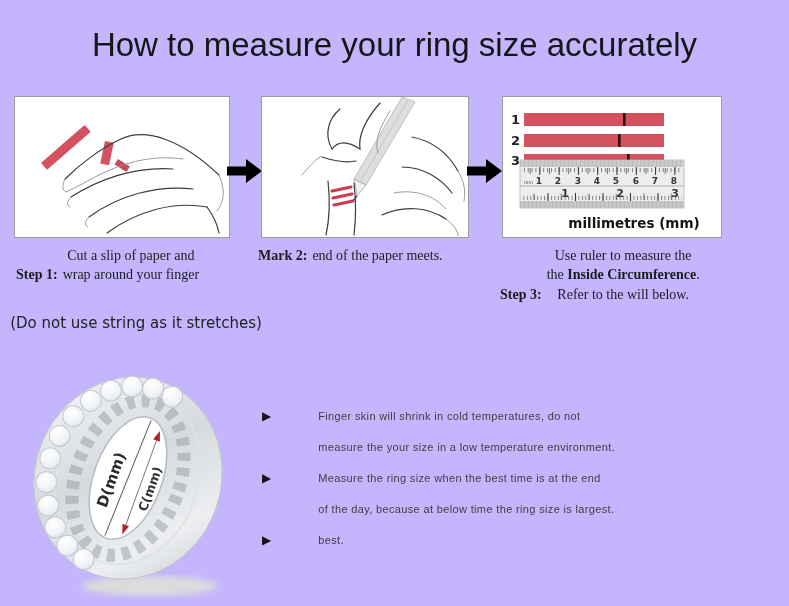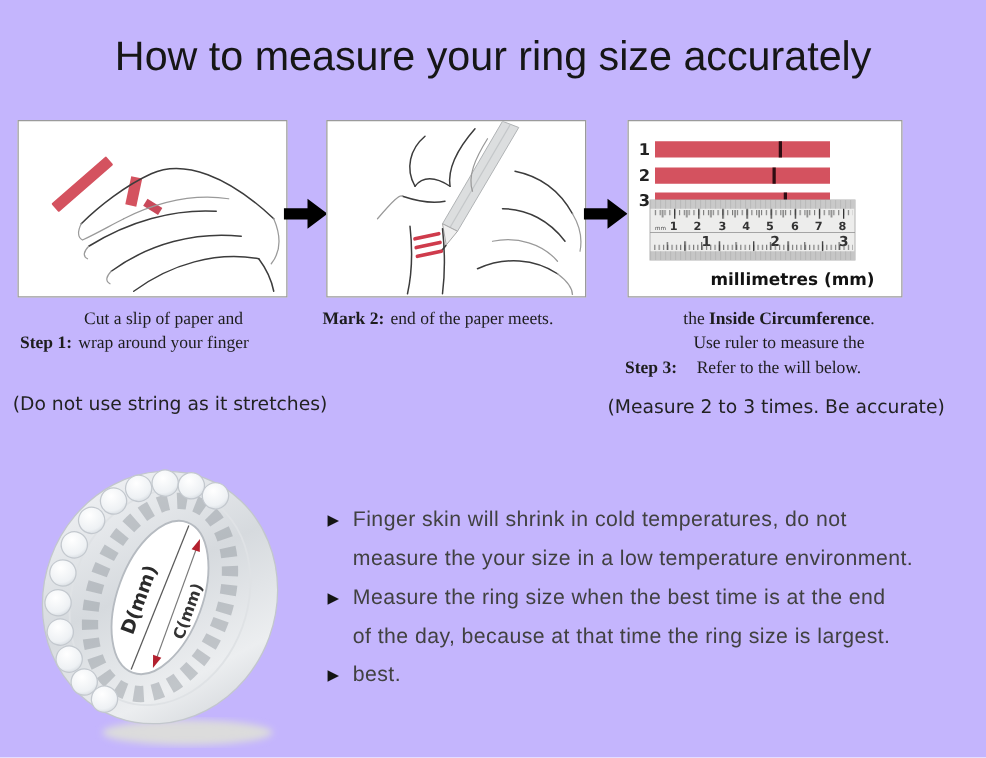--- a/index.html
+++ b/index.html
@@ -19,21 +19,21 @@
   .caption .lines{text-align:center;}
   #cap1{left:16px;} #cap2{left:258px;} #cap3{left:500px;}
   .note{position:absolute;font-family:"DejaVu Sans",sans-serif;font-size:15px;color:#222;
         text-align:center;white-space:nowrap;}
   #note1{left:0px;top:314px;width:272px;}
   #note3{left:486px;top:316px;width:250px;}
   .warm-head{position:absolute;left:262px;top:364px;font-size:25px;font-weight:400;color:#222;}
   .tips{position:absolute;left:262px;top:401px;width:505px;}
   .tip{display:flex;margin-bottom:1px;}
   .tip .mark{font-size:12px;color:#141414;line-height:30.5px;margin-right:11px;}
-  .tip .txt{font-size:17px;letter-spacing:0.35px;line-height:30.5px;color:#414141;}
+  .tip .txt{font-size:11px;letter-spacing:0.35px;line-height:30.5px;color:#414141;margin-left:36px;}
   .tip .txt span{display:block;}
   .ring-wrap{position:absolute;left:0px;top:358px;width:256px;height:248px;}
   svg text{font-family:"DejaVu Sans",sans-serif;}
   .sketch{stroke:#3c3c3c;stroke-width:1.2;fill:none;stroke-linecap:round;}
   .sketch-light{stroke:#9a9a9a;stroke-width:1;fill:none;stroke-linecap:round;}
 </style>
 </head>
 <body>
 
 <div class="page">
@@ -173,28 +173,27 @@
   </div>
   <div class="caption" id="cap2">
     <span class="lbl">Mark 2:</span>
     <span class="lines">
       <span style="display:block">end of the paper meets.</span>
     </span>
   </div>
   <div class="caption" id="cap3">
     <span class="lbl">Step 3:</span>
     <span class="lines">
+      <span style="display:block">Use ruler to measure the</span>
       <span style="display:block"><span>the </span><b>Inside Circumference</b><span>.</span></span>
-      <span style="display:block">Use ruler to measure the</span>
       <span style="display:block">Refer to the will below.</span>
     </span>
   </div>
 
   <div class="note" id="note1">(Do not use string as it stretches)</div>
-  <div class="note" id="note3">(Measure 2 to 3 times. Be accurate)</div>
 
   <div class="ring-wrap">
     <svg width="256" height="248" viewBox="0 0 256 248">
       <defs>
         <linearGradient id="silver" x1="0" y1="0" x2="1" y2="1">
           <stop offset="0" stop-color="#f7f8fa"></stop>
           <stop offset="0.45" stop-color="#d6dade"></stop>
           <stop offset="0.75" stop-color="#eceef0"></stop>
           <stop offset="1" stop-color="#c9cdd2"></stop>
         </linearGradient>
@@ -243,21 +242,21 @@
       <span class="mark">▶</span>
       <span class="txt">
           <span>Finger skin will shrink in cold temperatures, do not</span>
           <span>measure the your size in a low temperature environment.</span>
         </span>
     </div>
     <div class="tip">
       <span class="mark">▶</span>
       <span class="txt">
           <span>Measure the ring size when the best time is at the end</span>
-          <span>of the day, because at that time the ring size is largest.</span>
+          <span>of the day, because at below time the ring size is largest.</span>
         </span>
     </div>
     <div class="tip">
       <span class="mark">▶</span>
       <span class="txt">
           <span>best.</span>
         </span>
     </div>
   </div>
 

